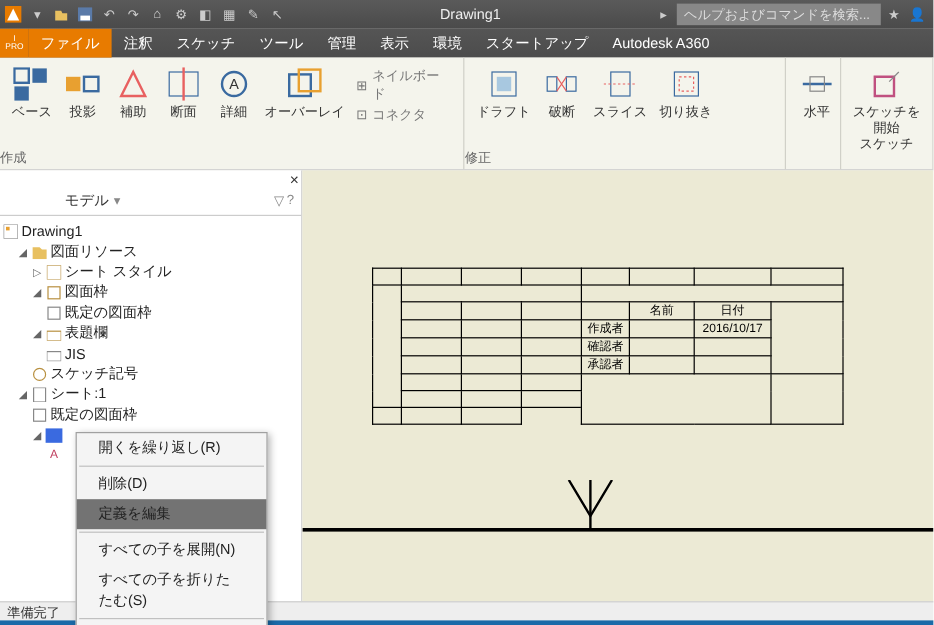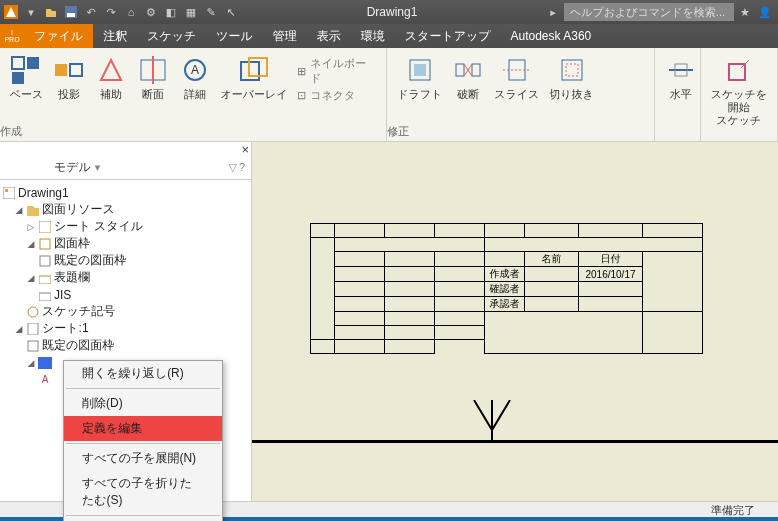--- a/index.html
+++ b/index.html
@@ -43,24 +43,24 @@
 
 .canvas { flex: 1; background: #ecead5; position: relative; overflow: hidden; }
 .title-block { position: absolute; left: 58px; top: 60px; }
 .title-block table { border-collapse: collapse; margin-top: 21px; }
 .title-block td { border: 1px solid #000; height: 14px; font-size: 10px; text-align: center; padding: 0 2px; background: #ecead5; }
 .arrow-mark { position: absolute; left: 210px; top: 258px; }
 .baseline { position: absolute; left: 0; top: 298px; width: 100%; height: 3px; background: #000; }
 
 .context-menu { position: absolute; left: 63px; top: 360px; width: 160px; background: #f4f4f4; border: 1px solid #a0a0a0; box-shadow: 2px 2px 6px rgba(0,0,0,.3); z-index: 50; }
 .cm-item { padding: 4px 18px; font-size: 12px; color: #222; }
-.cm-item.highlight { background: #ef4444; }
+.cm-item.highlight { background: #737373; }
 .cm-sep { height: 1px; background: #c0c0c0; margin: 2px 2px; }
 
-.statusbar { position: absolute; left: 0; right: 0; bottom: 2px; height: 18px; background: #eee; display: flex; align-items: center; padding: 0 23px; font-size: 11px; color: #333; border-top: 1px solid #ccc; justify-content: flex-end; }
+.statusbar { position: absolute; left: 0; right: 0; bottom: 2px; height: 18px; background: #eee; display: flex; align-items: center; padding: 0 6px; font-size: 11px; color: #333; border-top: 1px solid #ccc; }
 .bottom-strip { position: absolute; left: 0; right: 0; bottom: 0; height: 4px; background: #1a6aa8; }
 </style>
 </head>
 <body>
 
 <div class="titlebar">
   <div class="tb-left">
     <span class="tb-icon">
         <svg width="14" height="14">
           <rect width="14" height="14" fill="#e87b00"></rect>

